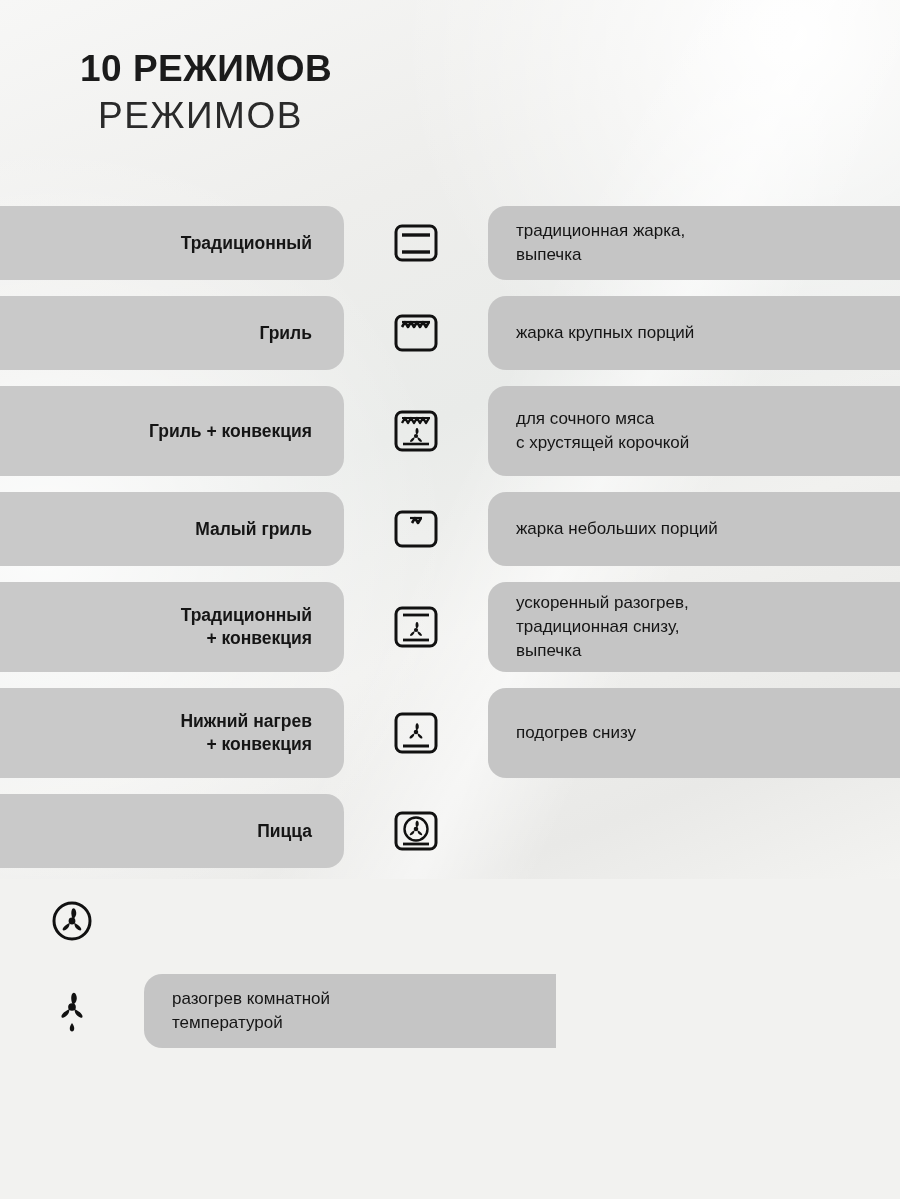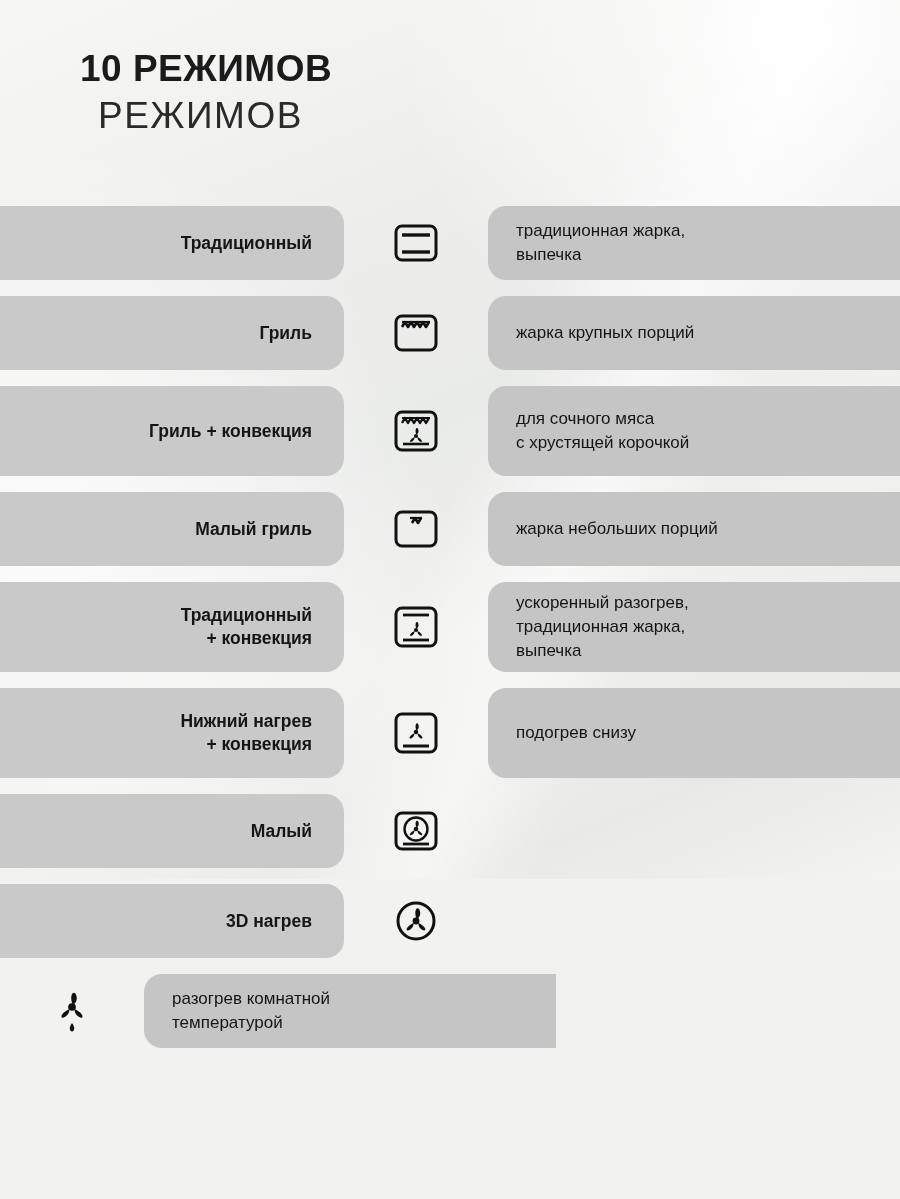--- a/index.html
+++ b/index.html
@@ -212,21 +212,21 @@
             <circle cx="0" cy="0" r="2.3" fill="#111"></circle>
             <path d="M0 -2.4 C -1.6 -8.5 1.6 -10.6 2.6 -6.6 C 3.3 -3.8 1.8 -2.2 0.7 -1.6 Z" fill="#111"></path>
             <path d="M2 1.4 C 7.6 4.1 7.4 7.9 4.1 6.0 C 1.7 4.6 1.6 2.5 1.6 1.2 Z" fill="#111"></path>
             <path d="M-2 1.4 C -7.6 4.1 -7.4 7.9 -4.1 6.0 C -1.7 4.6 -1.6 2.5 -1.6 1.2 Z" fill="#111"></path>
           </g>
           <line x1="13" y1="39" x2="39" y2="39" stroke="#111" stroke-width="2.8"></line>
         </svg>
       </div>
       <div class="desc-pill">
         <span>ускоренный разогрев,
-традиционная жарка,
+традиционная снизу,
 выпечка</span>
       </div>
     </div>
 
     <div class="row tall">
       <div class="label-pill">
         <span>Нижний нагрев
 + конвекция</span>
       </div>
       <div class="icon-cell">
@@ -241,42 +241,39 @@
           <line x1="13" y1="39" x2="39" y2="39" stroke="#111" stroke-width="3"></line>
         </svg>
       </div>
       <div class="desc-pill">
         <span>подогрев снизу</span>
       </div>
     </div>
 
     <div class="row">
       <div class="label-pill">
-        <span>Малый</span>
+        <span>Пицца</span>
       </div>
       <div class="icon-cell">
         <svg class="ico" width="52" height="52" viewBox="0 0 52 52">
           <rect x="6" y="8" width="40" height="36" rx="6" fill="none" stroke="#111" stroke-width="3"></rect>
           <circle cx="26" cy="24" r="11.5" fill="none" stroke="#111" stroke-width="2.4"></circle>
           <g transform="translate(26,24) scale(1)">
             <circle cx="0" cy="0" r="2.3" fill="#111"></circle>
             <path d="M0 -2.4 C -1.6 -8.2 1.6 -10.2 2.6 -6.4 C 3.3 -3.7 1.8 -2.1 0.7 -1.6 Z" fill="#111"></path>
             <path d="M2 1.4 C 7.3 4 7.1 7.6 4 5.8 C 1.6 4.4 1.5 2.4 1.5 1.2 Z" fill="#111"></path>
             <path d="M-2 1.4 C -7.3 4 -7.1 7.6 -4 5.8 C -1.6 4.4 -1.5 2.4 -1.5 1.2 Z" fill="#111"></path>
           </g>
           <line x1="13" y1="39" x2="39" y2="39" stroke="#111" stroke-width="2.8"></line>
         </svg>
       </div>
     </div>
 
 
     <div class="row">
-      <div class="label-pill">
-        <span>3D нагрев</span>
-      </div>
       <div class="icon-cell">
         <svg class="ico" width="52" height="52" viewBox="0 0 52 52">
           <circle cx="26" cy="26" r="18" fill="none" stroke="#111" stroke-width="3"></circle>
           <g transform="translate(26,26) scale(1.55)">
             <circle cx="0" cy="0" r="2.2" fill="#111"></circle>
             <path d="M0 -2.3 C -1.6 -8 1.6 -10 2.6 -6.2 C 3.2 -3.6 1.7 -2 0.7 -1.5 Z" fill="#111"></path>
             <path d="M2 1.4 C 7.1 3.9 6.9 7.4 3.9 5.6 C 1.6 4.3 1.5 2.3 1.5 1.2 Z" fill="#111"></path>
             <path d="M-2 1.4 C -7.1 3.9 -6.9 7.4 -3.9 5.6 C -1.6 4.3 -1.5 2.3 -1.5 1.2 Z" fill="#111"></path>
           </g>
         </svg>

